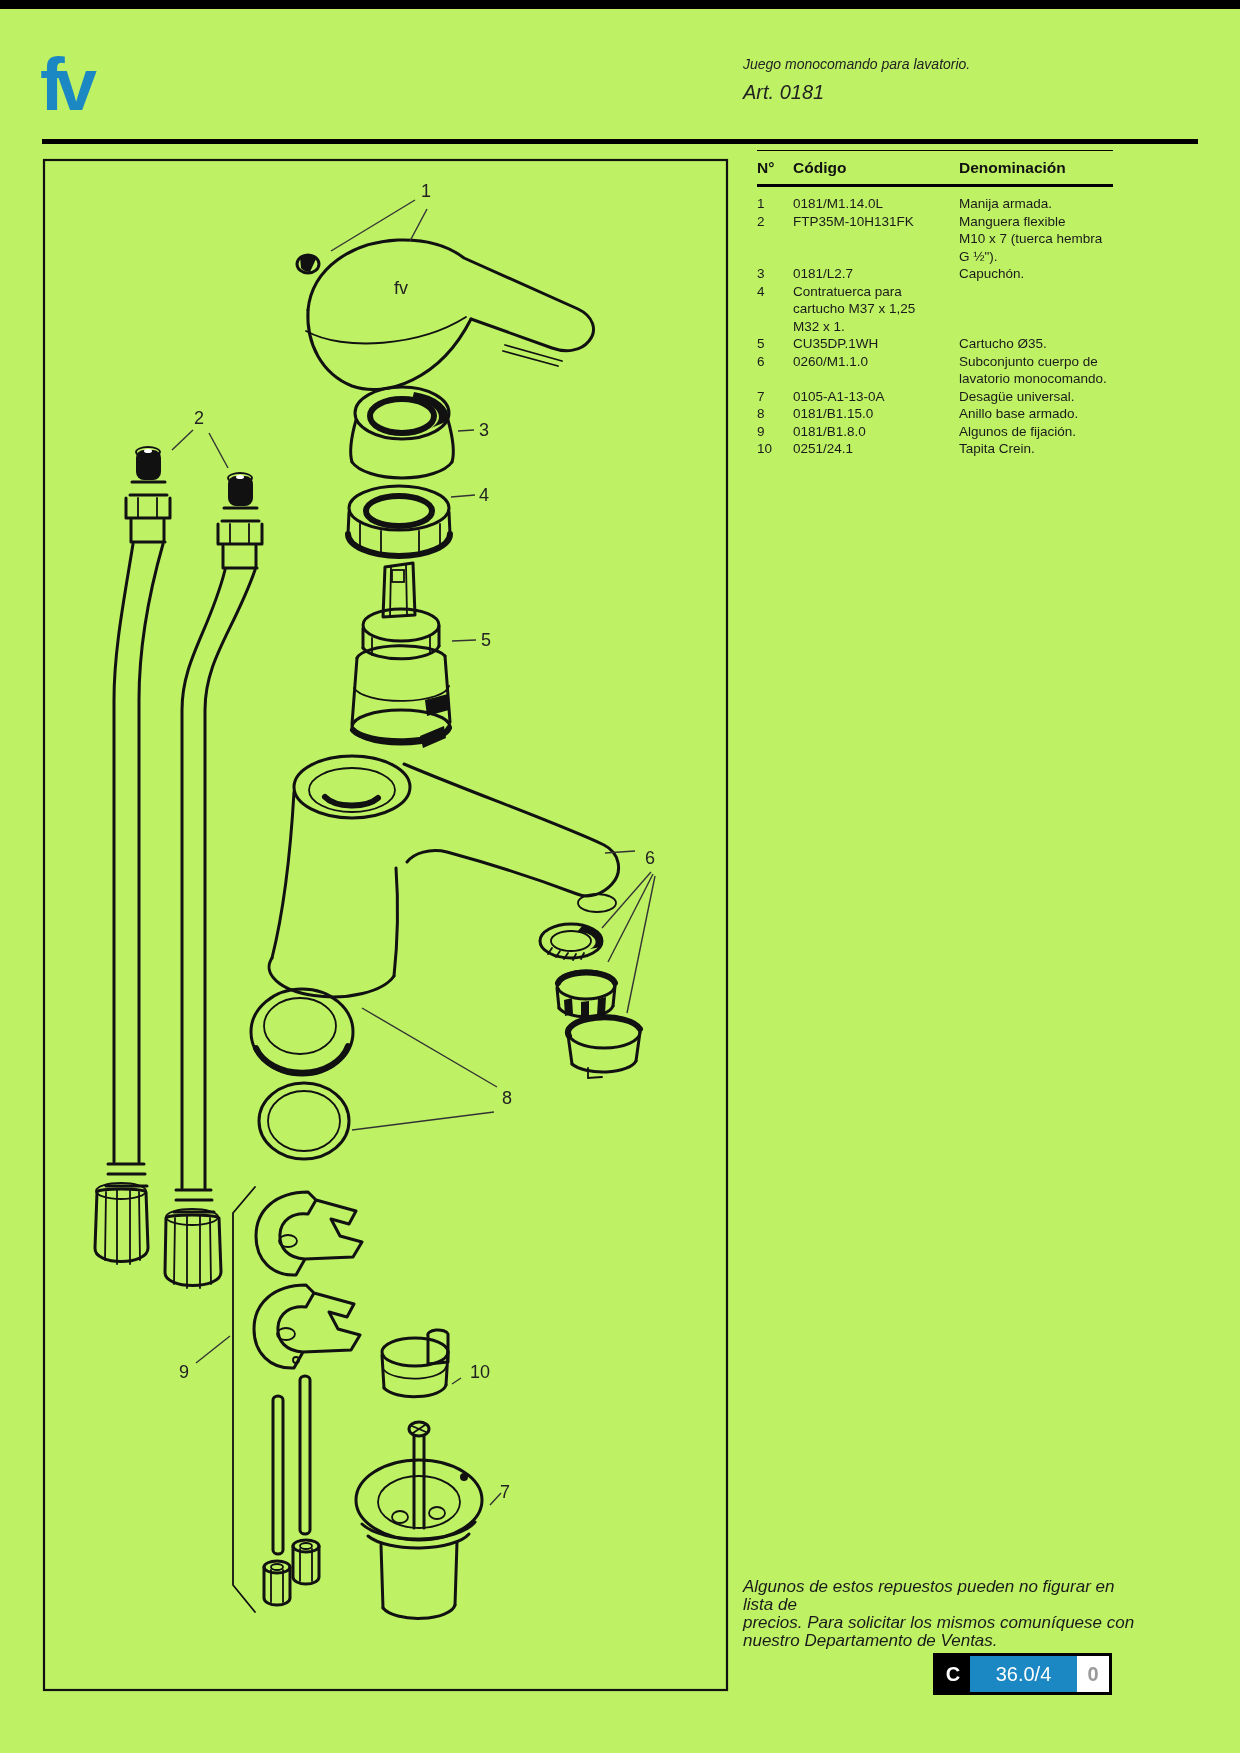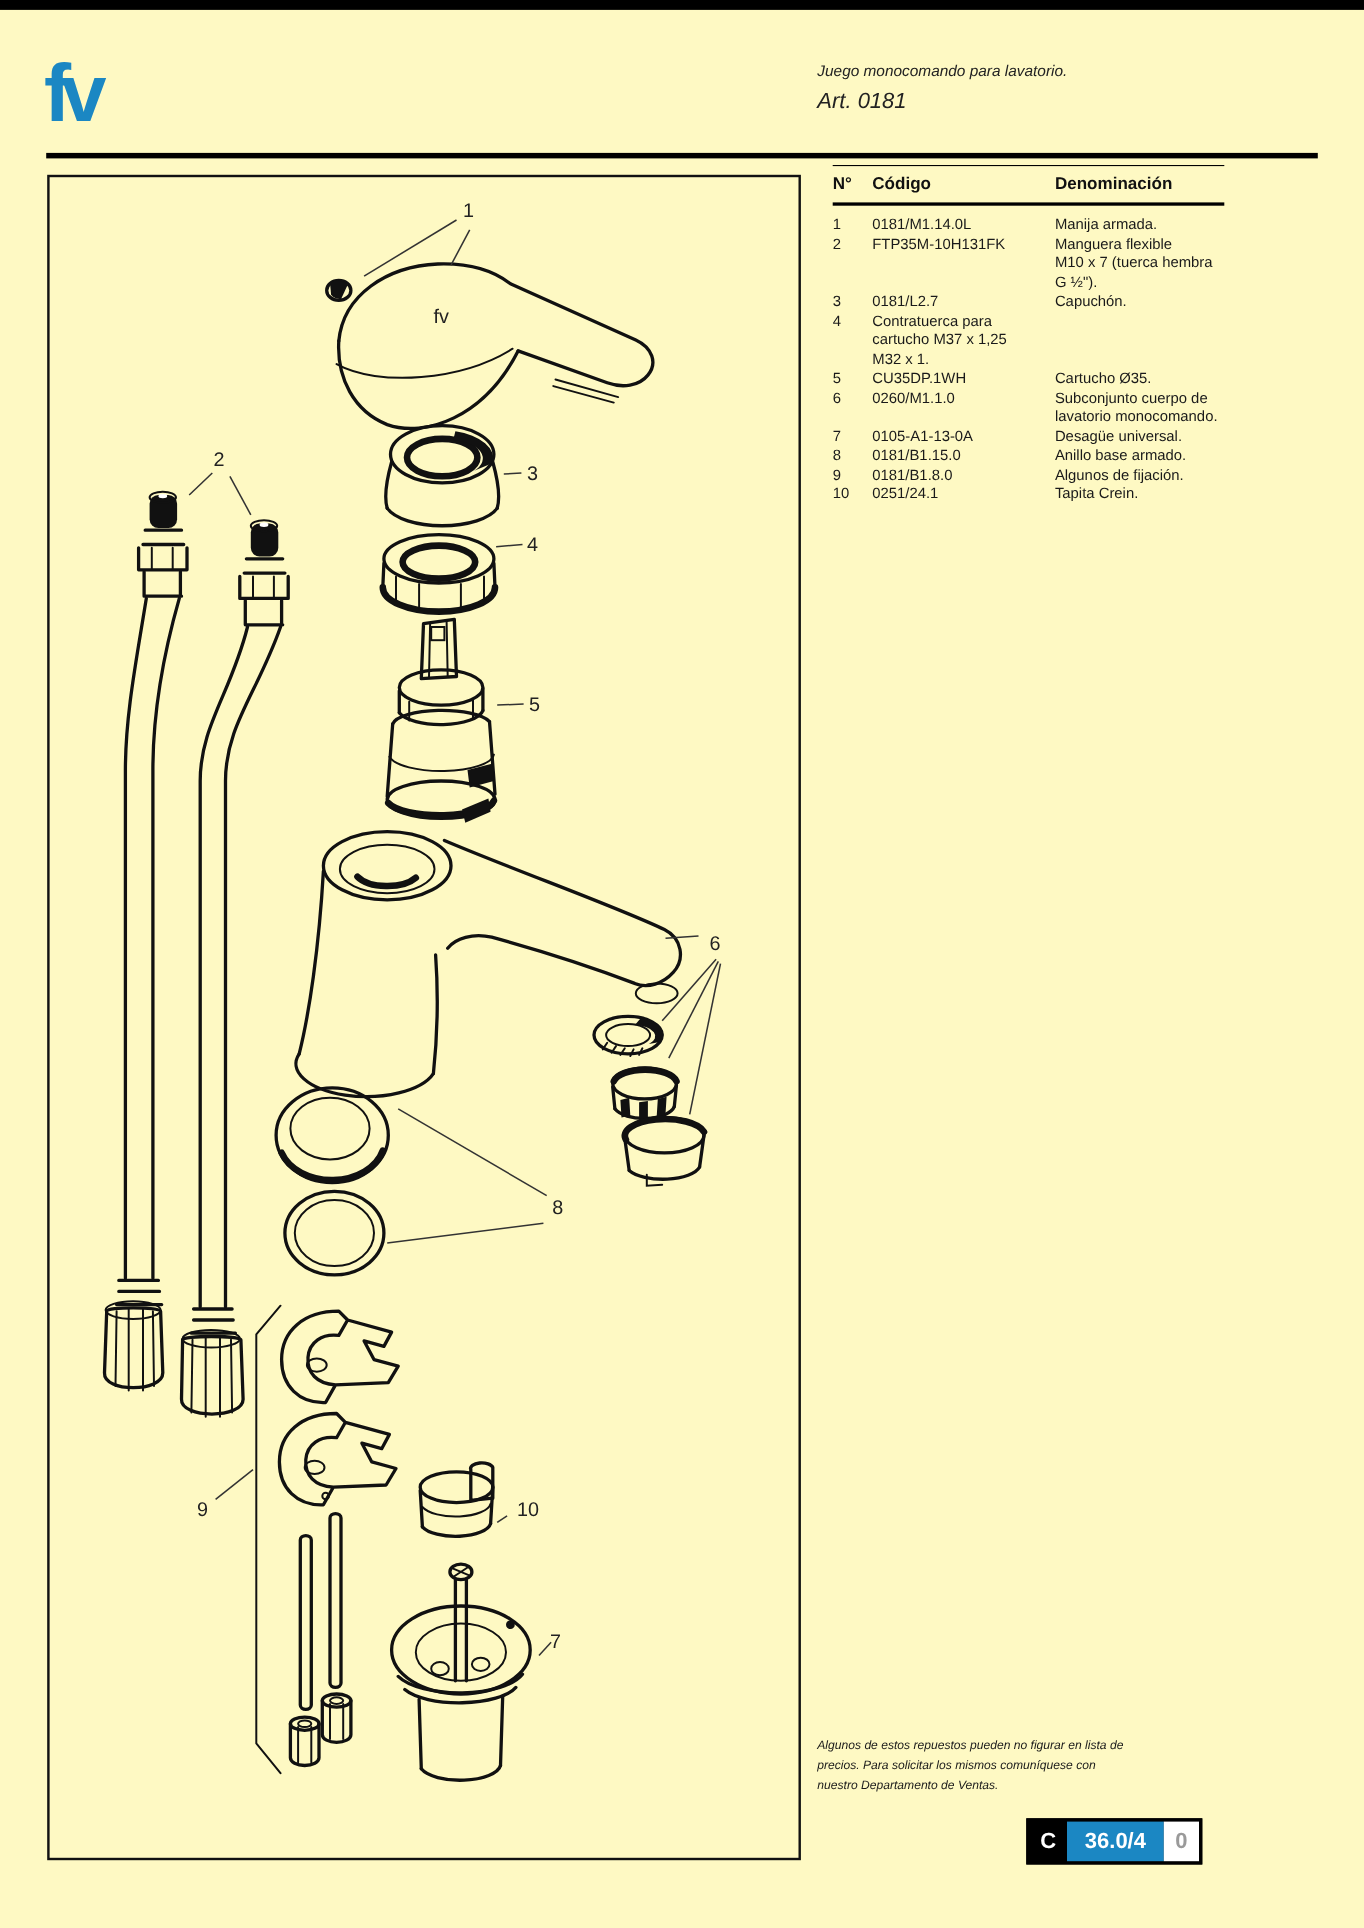--- a/index.html
+++ b/index.html
@@ -1,16 +1,16 @@
 <!DOCTYPE html>
 <html><head>
 <meta charset="utf-8">
 <style>
   html,body{margin:0;padding:0;background:#e8e8e8;}
-  .page{position:relative;width:1240px;height:1753px;background:#fef9c3;
+  .page{position:relative;width:1240px;height:1753px;background:#bef264;
         font-family:"Liberation Sans",sans-serif;color:#111;overflow:hidden;}
   .topbar{position:absolute;left:0;top:0;width:1240px;height:9px;background:#000;}
   .logo{position:absolute;left:40px;top:48px;width:90px;height:84px;
         font-weight:bold;font-size:74px;letter-spacing:-9px;line-height:74px;
         color:#1b87c3;}
   .rule-thick{position:absolute;left:42px;top:139px;width:1156px;height:5px;background:#000;}
   .title-block{position:absolute;left:743px;top:44px;width:420px;}
   .doc-title{font-size:21px;font-weight:bold;margin:0 0 14px 0;}
   .doc-sub{font-size:14px;font-style:italic;margin:12px 0 9px 0;color:#222;}
   .doc-art{font-size:20px;font-style:italic;margin:0;color:#222;}
@@ -26,28 +26,28 @@
 
   .parts-table{position:absolute;left:757px;top:150px;width:356px;}
   .pt-head{display:grid;grid-template-columns:36px 166px auto;
            border-top:1.5px solid #000;border-bottom:3.5px solid #000;
            padding:8px 0 7px 0;font-size:15.5px;font-weight:bold;}
   .pt-rows{margin-top:8px;}
   .pt-row{display:grid;grid-template-columns:36px 166px auto;
           font-size:13.5px;line-height:17.5px;color:#1a1a1a;}
   .pt-name{white-space:pre-line;}
 
-  .note{position:absolute;left:743px;top:1578px;width:400px;font-size:11px;
+  .note{position:absolute;left:743px;top:1578px;width:400px;font-size:17px;
         font-style:italic;line-height:18px;color:#1a1a1a;white-space:pre-line;}
   .badge{position:absolute;left:933px;top:1653px;height:42px;display:flex;
          background:#000;border:3px solid #000;box-sizing:border-box;}
   .badge-c{width:34px;display:flex;align-items:center;justify-content:center;
            background:#000;color:#fff;font-weight:bold;font-size:20px;}
-  .badge-code{width:88px;display:flex;align-items:center;justify-content:center;
-           background:#1b87c3;color:#fff;font-weight:bold;font-size:20px;}
+  .badge-code{width:107px;display:flex;align-items:center;justify-content:center;
+           background:#1b87c3;color:#fff;font-weight:normal;font-size:20px;}
   .badge-rev{width:32px;display:flex;align-items:center;justify-content:center;
            background:#fff;color:#9a9a9a;font-weight:bold;font-size:20px;}
 </style>
 </head>
 <body>
 
 <div class="page">
 
   <div class="topbar"></div>
 

